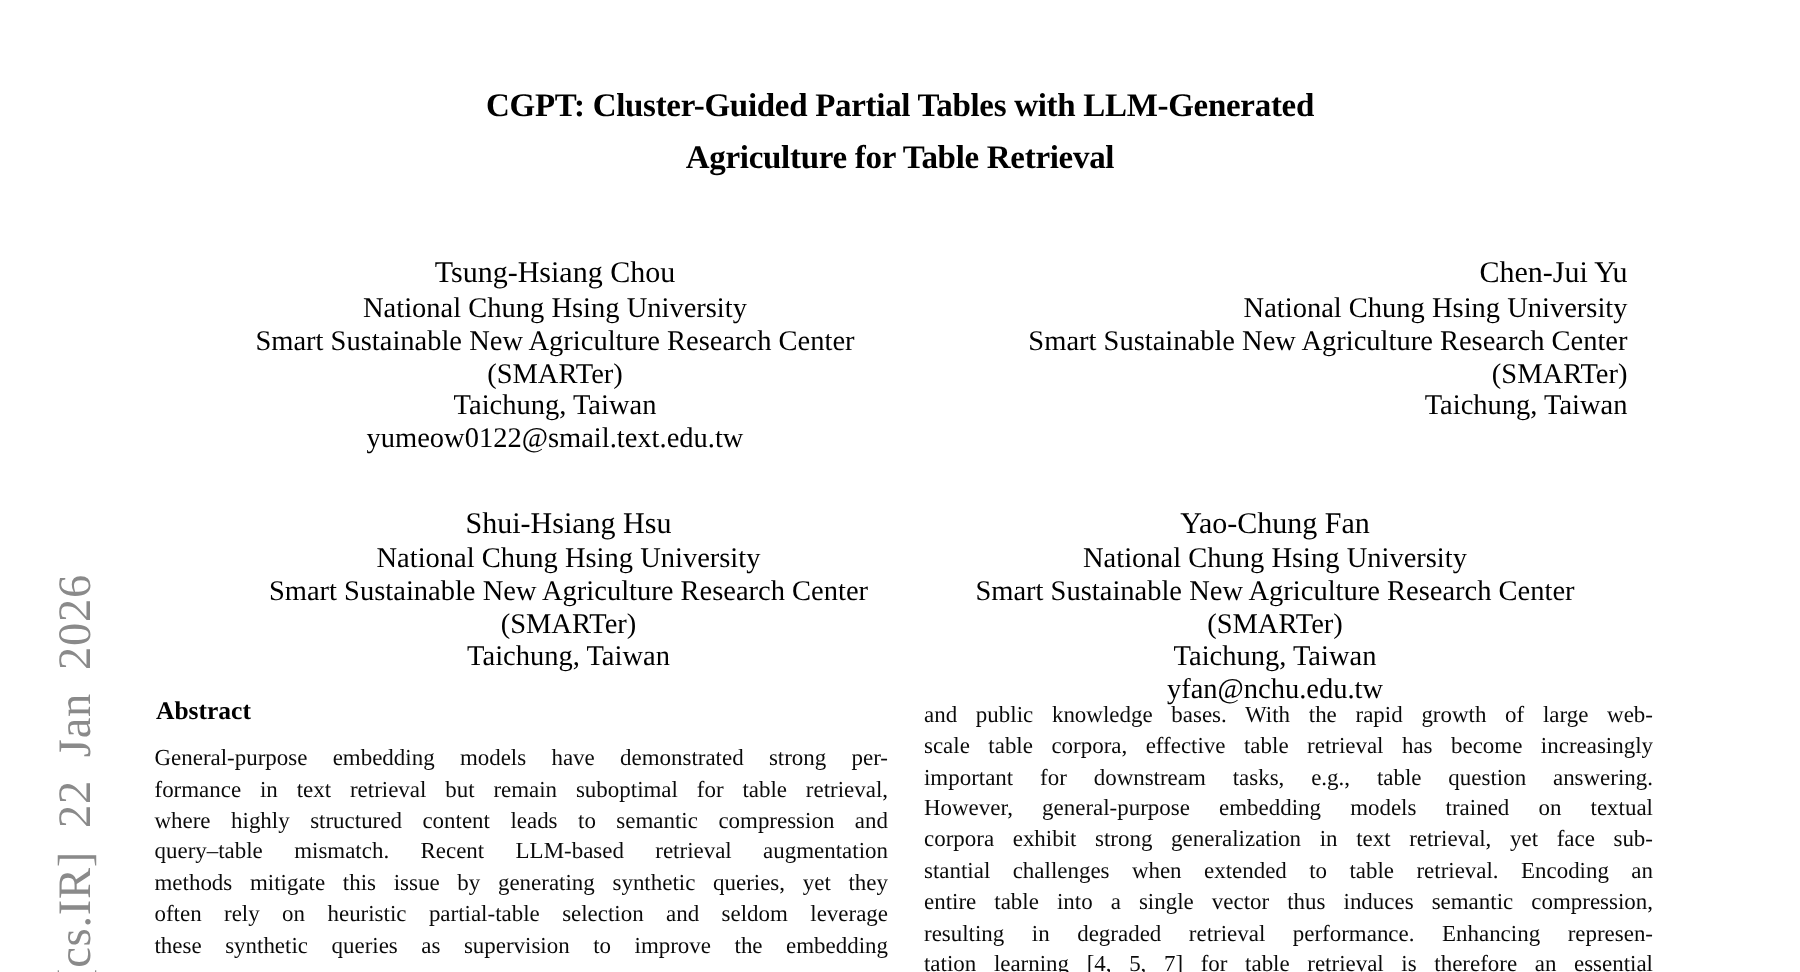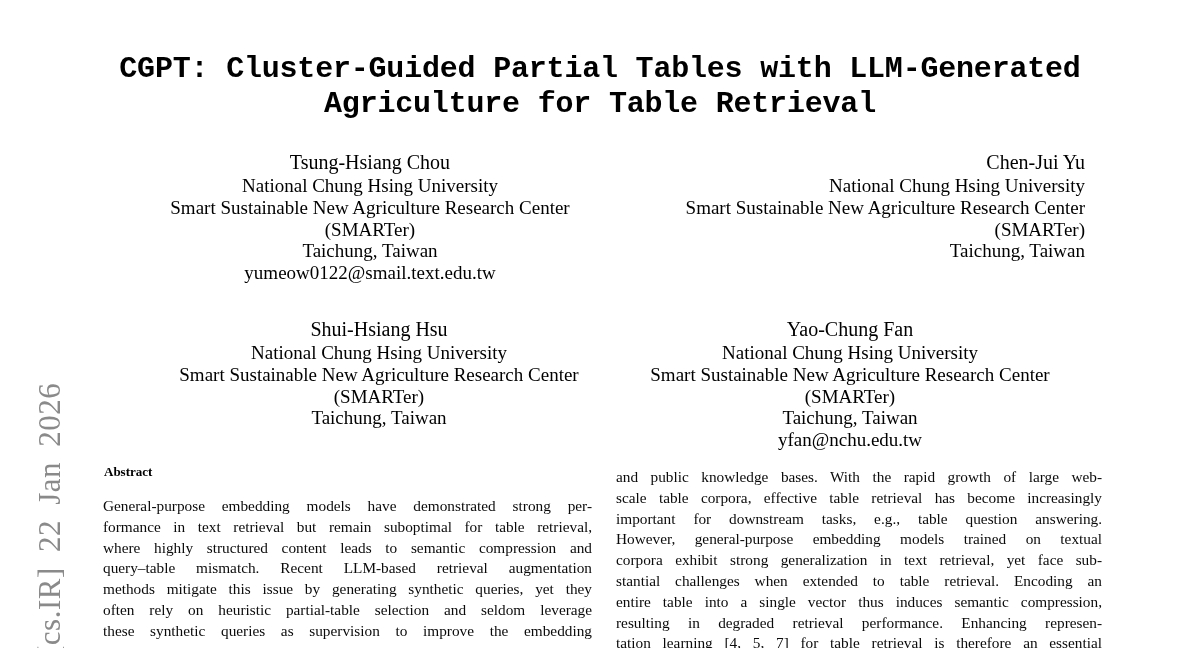--- a/index.html
+++ b/index.html
@@ -29,51 +29,51 @@
     color: #8a8a8a;
     letter-spacing: 0.5px;
     word-spacing: 7px;
   }
   .title {
     position: absolute;
     left: 0;
     right: 0;
     top: 52px;
     text-align: center;
-    font-size: 30px;
+    font-size: 22px;
     line-height: 35px;
     font-weight: bold;
     letter-spacing: -0.2px;
-    font-family: Liberation Mono, monospace;
   }
   .author-block {
     position: absolute;
     width: 470px;
     text-align: center;
+    margin-top: 20px;
   }
   .author-a { left: 135px; top: 149px; }
   .author-b { left: 615px; top: 149px; text-align: right; }
   .author-c { left: 144px; top: 316px; }
   .author-d { left: 615px; top: 316px; }
   .author-name {
     font-size: 20px;
     line-height: 26px;
   }
   .author-lines, .author-email {
     font-size: 19px;
     line-height: 21.8px;
   }
   .author-lines {
     white-space: pre-line;
   }
   .abstract-heading {
     position: absolute;
     left: 104px;
     top: 464px;
-    font-size: 13px;
+    font-size: 17px;
     font-weight: bold;
   }
   .body-col {
     font-size: 15.3px;
     line-height: 20.8px;
     white-space: pre-line;
     text-align: justify;
     text-align-last: justify;
     color: #0a0a0a;
   }

